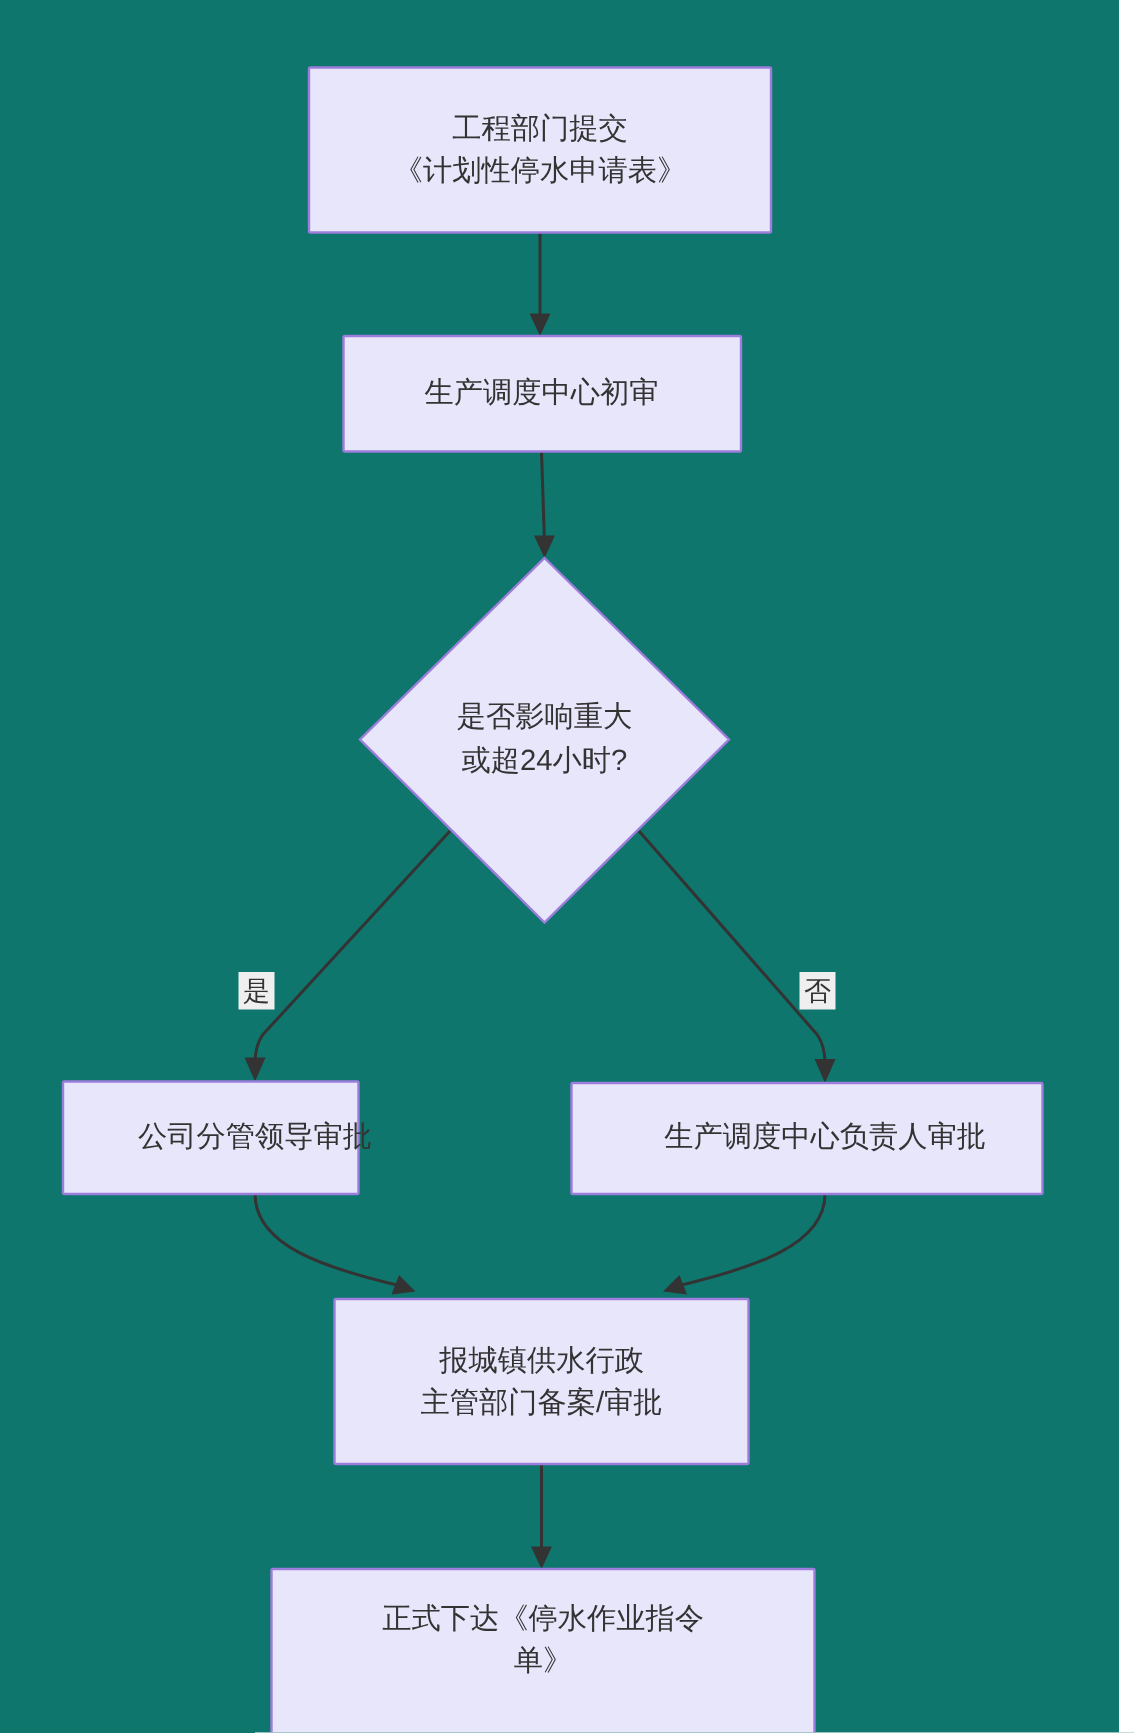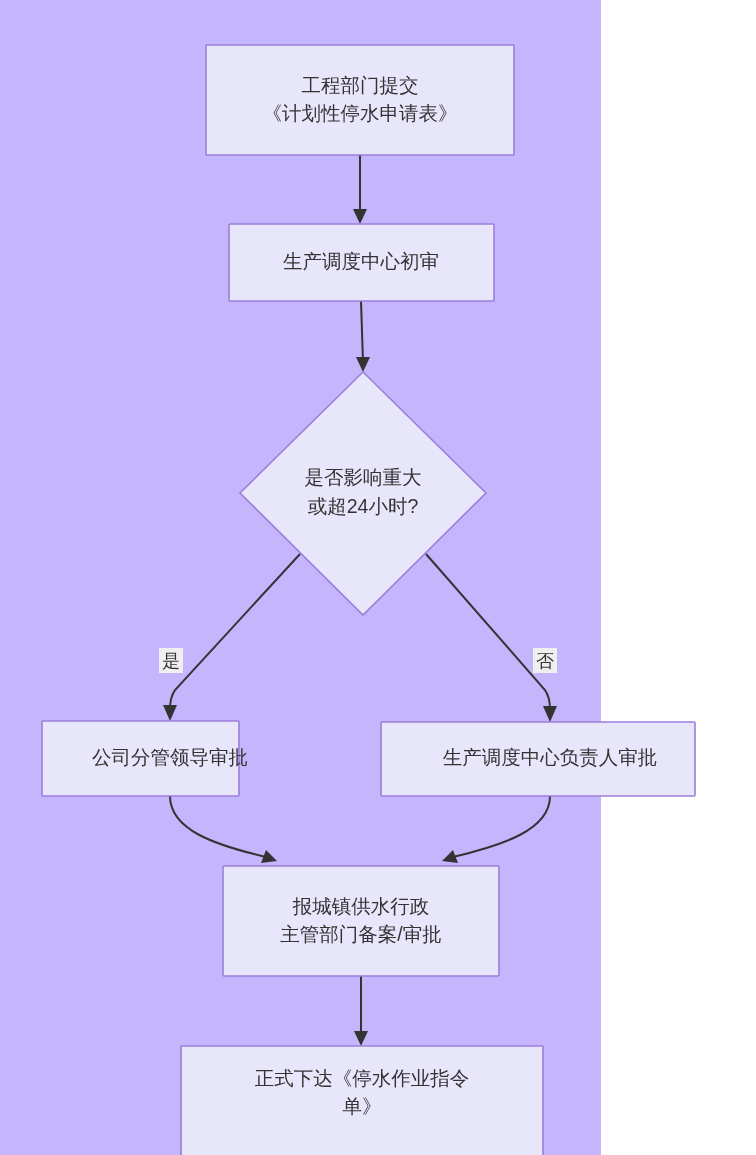--- a/index.html
+++ b/index.html
@@ -8,23 +8,23 @@
     background: #ffffff;
   }
   body {
     width: 756px;
     height: 1155px;
     overflow: hidden;
     font-family: "Liberation Sans", "DejaVu Sans", sans-serif;
   }
   #flowchart-root {
     position: relative;
-    width: 601px;
+    width: 746px;
     height: 1155px;
-    background: #c4b5fd;
+    background: #0f766e;
   }
   svg#flow-svg {
     position: absolute;
     top: 0;
     left: 0;
     width: 756px;
     height: 1155px;
     display: block;
   }
   .node-shape {

